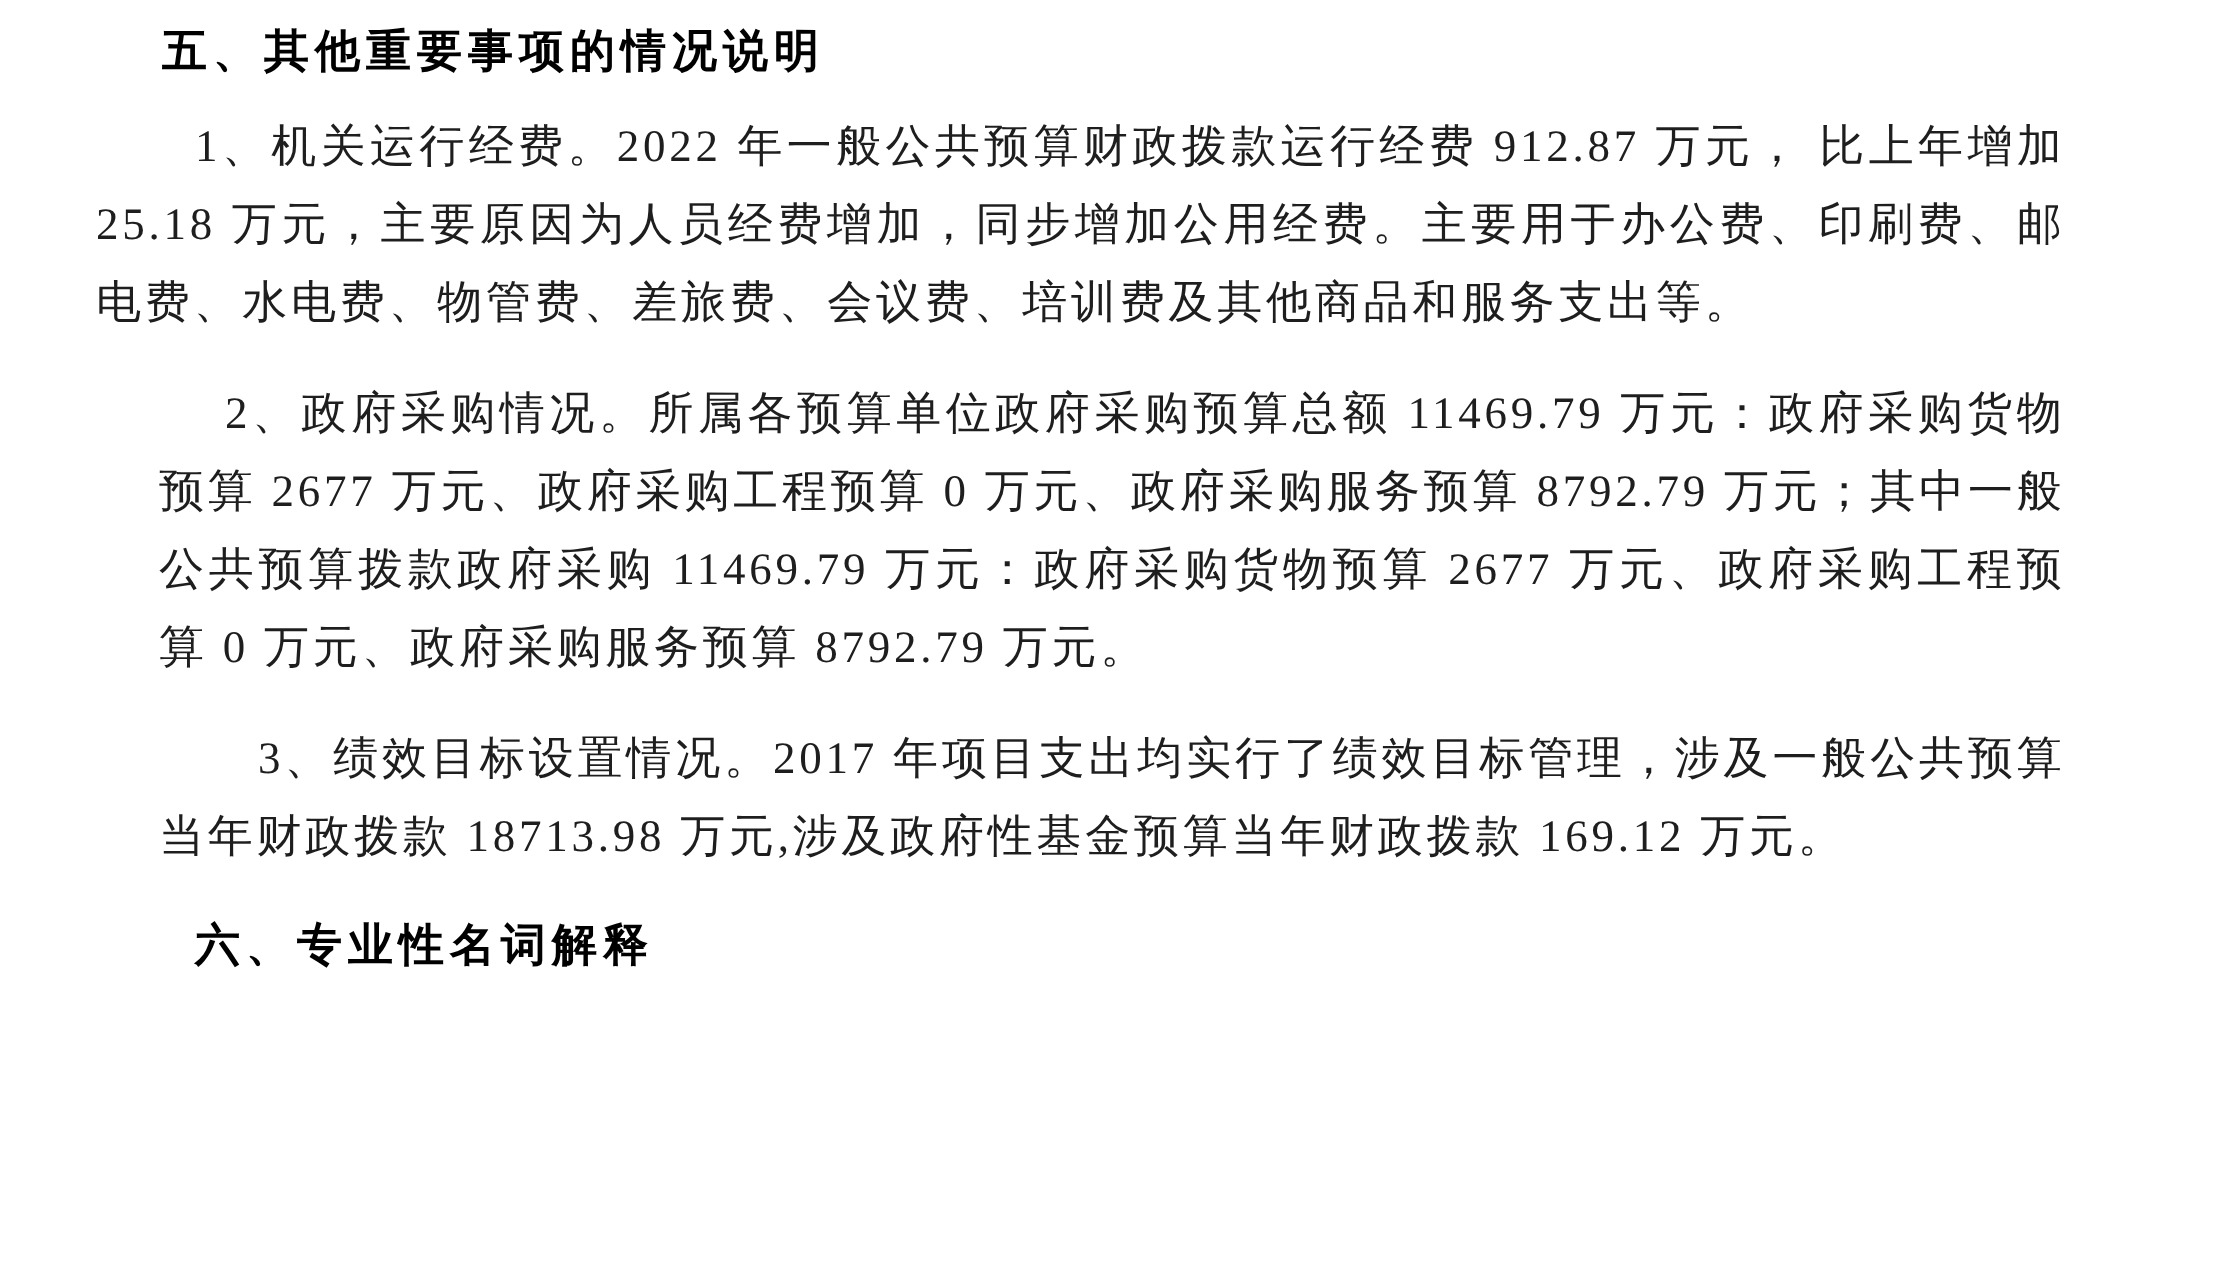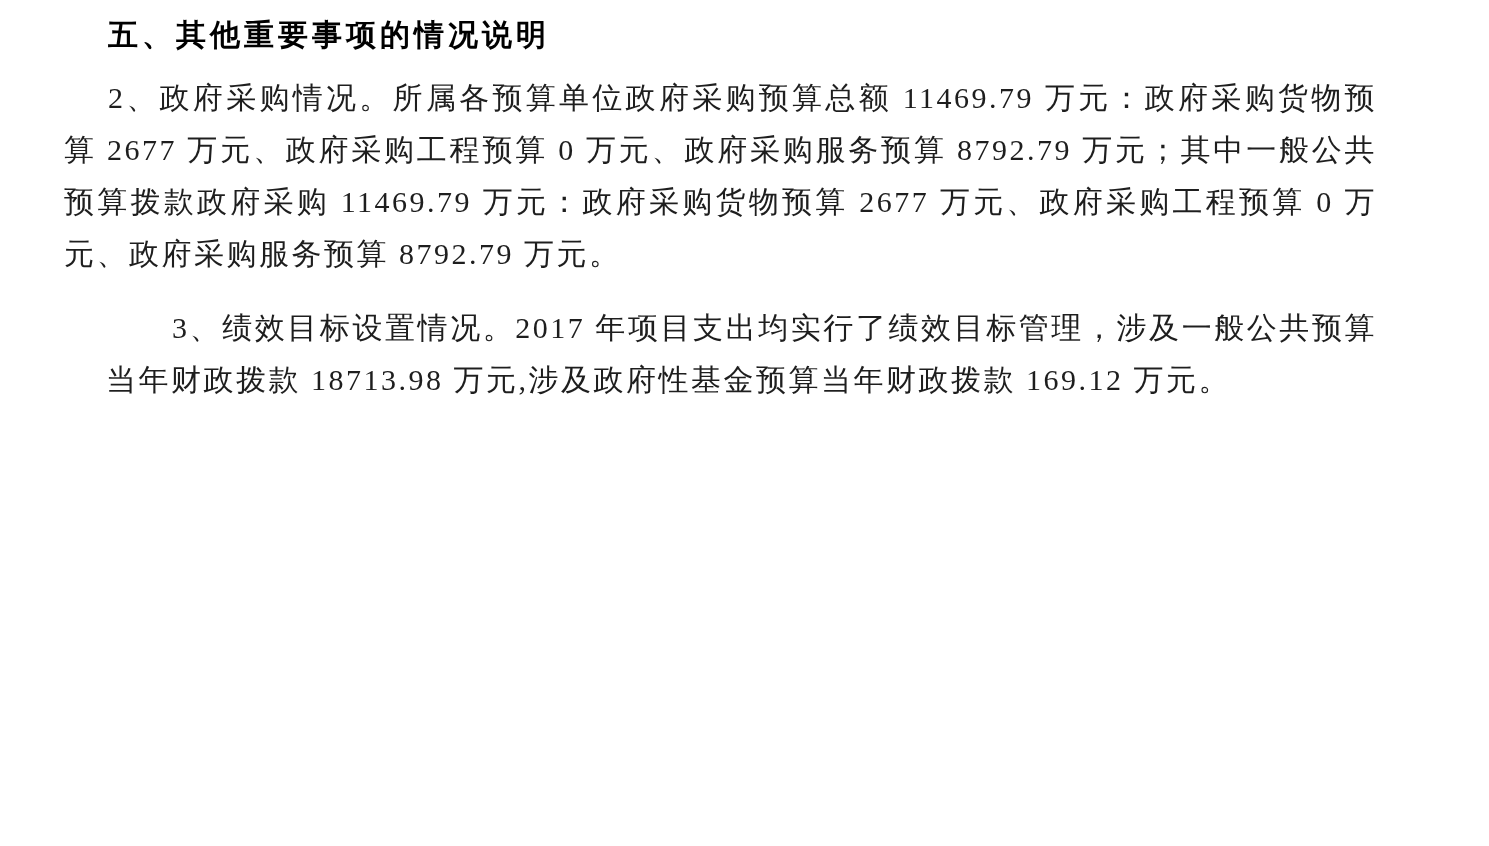--- a/index.html
+++ b/index.html
@@ -56,20 +56,22 @@
     text-indent: 44px;
   }
 </style>
 </head>
 <body>
 
 <div class="page">
 
   <h2 class="section-heading heading-five">五、其他重要事项的情况说明</h2>
 
+  <p class="body-paragraph">1、机关运行经费。2022 年一般公共预算财政拨款运行经费 912.87 万元， 比上年增加 25.18 万元，主要原因为人员经费增加，同步增加公用经费。主要用于办公费、印刷费、邮电费、水电费、物管费、差旅费、会议费、培训费及其他商品和服务支出等。</p>
 
   <p class="body-paragraph small-indent">2、政府采购情况。所属各预算单位政府采购预算总额 11469.79 万元：政府采购货物预算 2677 万元、政府采购工程预算 0 万元、政府采购服务预算 8792.79 万元；其中一般公共预算拨款政府采购 11469.79 万元：政府采购货物预算 2677 万元、政府采购工程预算 0 万元、政府采购服务预算 8792.79 万元。</p>
 
   <p class="body-paragraph">3、绩效目标设置情况。2017 年项目支出均实行了绩效目标管理，涉及一般公共预算当年财政拨款 18713.98 万元,涉及政府性基金预算当年财政拨款 169.12 万元。</p>
 
 
+  <h2 class="section-heading heading-six">六、专业性名词解释</h2>
 
 </div>
 
 </body></html>

